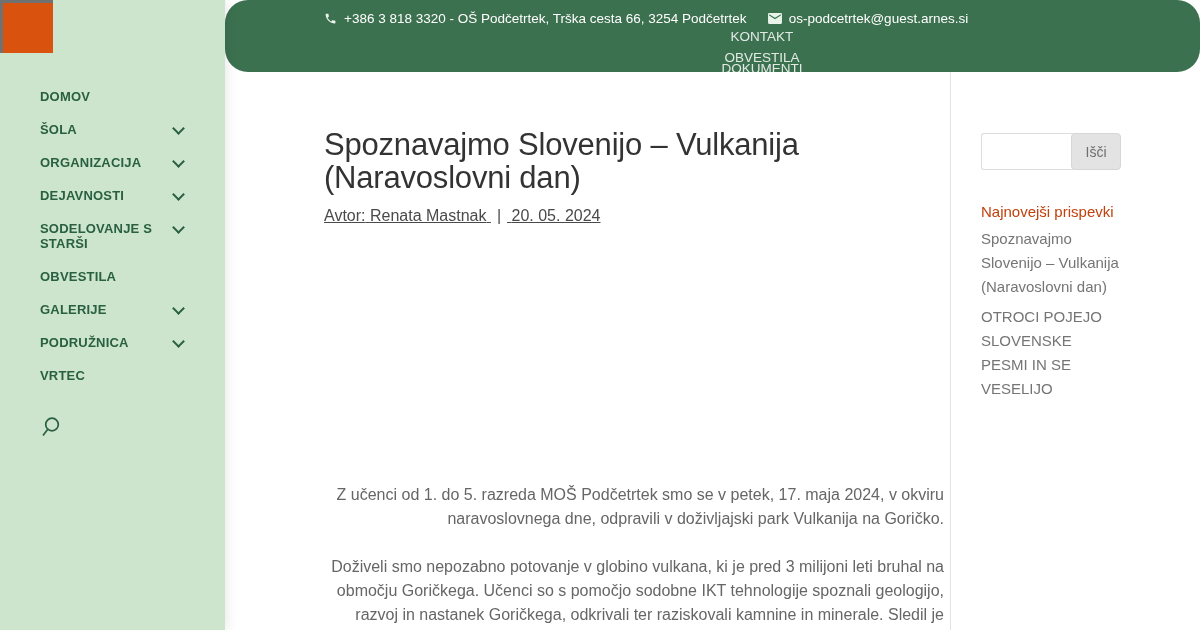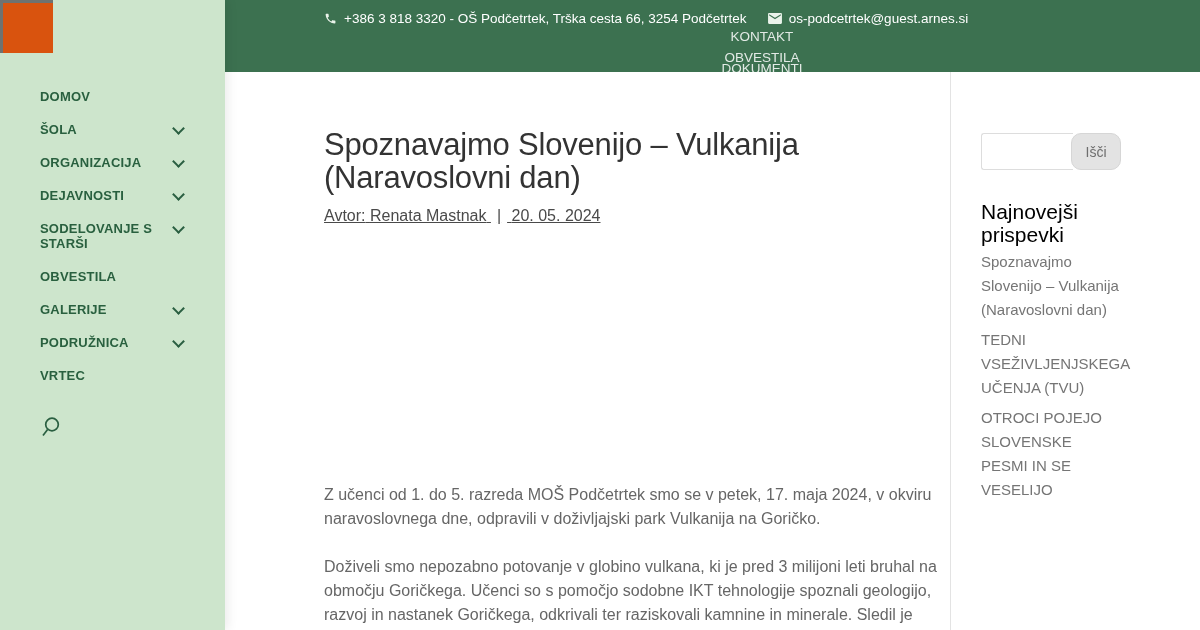--- a/index.html
+++ b/index.html
@@ -3,21 +3,21 @@
 <meta charset="utf-8">
 <style>
   html,body{margin:0;padding:0;}
   body{
     width:1200px;height:630px;position:relative;overflow:hidden;
     background:#ffffff;font-family:"Liberation Sans","DejaVu Sans",sans-serif;
   }
   
   .topbar{
     position:absolute;left:225px;top:0;width:975px;height:72px;
-    background:#3c7150;box-sizing:border-box;padding:8px 0 0 99px;
+    background:#3c7150;box-sizing:border-box;padding:8px 0 0 99px;border-radius:23px;
   }
   .contact-row{display:flex;align-items:center;gap:21px;height:21px;
     font-size:13.5px;color:#ffffff;}
   .contact-item{display:flex;align-items:center;gap:7px;white-space:nowrap;}
   .contact-item svg{display:block;fill:#eaf3ea;}
   .topnav{display:flex;gap:17px;height:21px;align-items:center;flex-direction:column;}
   .topnav a{
     color:rgba(255,255,255,.85);text-decoration:none;font-size:13.5px;
     white-space:nowrap;cursor:pointer;
   }
@@ -45,37 +45,37 @@
   .search-toggle svg{display:block;stroke:#2a5f41;fill:none;stroke-width:1.7;}
   
   .content{position:absolute;left:324px;top:72px;width:620px;}
   .content h1{
     margin:56px 0 0;font-size:31px;line-height:33px;font-weight:500;
     color:#333333;letter-spacing:-.2px;
   }
   .meta{margin:13px 0 0;font-size:16px;color:#4a4a4a;text-decoration:underline;}
   .meta .sep{margin:0 6px;}
   .media-placeholder{height:258px;}
-  .body-p{margin:0 0 24px;font-size:16px;line-height:24px;color:#666666;}
+  .body-p{margin:0 0 24px;font-size:16px;line-height:24px;color:#666666;text-align:right;}
   
   .divider{position:absolute;left:950px;top:72px;width:1px;height:558px;background:#e3e3e3;}
   .rightbar{position:absolute;left:981px;top:72px;width:140px;}
   .searchform{margin-top:61px;display:flex;height:37px;}
   .searchform input{
     width:92px;box-sizing:border-box;border:1px solid #dddddd;border-right:none;
     border-radius:3px 0 0 3px;outline:none;padding:0 8px;font-size:14px;
     font-family:inherit;color:#555;background:#fff;
   }
   .searchform button{
-    flex:1;box-sizing:border-box;border:1px solid #d6d6d6;border-radius:10px;
+    flex:1;box-sizing:border-box;border:1px solid #d6d6d6;border-radius:4px;
     margin-left:-2px;background:#e3e3e3;color:#6e6e6e;font-size:14px;
     font-family:inherit;cursor:pointer;
   }
-  .recent-heading{margin:30px 0 4px;font-size:21px;line-height:23px;
-    font-weight:500;color:#000000;}
+  .recent-heading{margin:30px 0 4px;font-size:15px;line-height:23px;
+    font-weight:500;color:#c2410c;}
   .posts{margin:0;padding:0;list-style:none;}
   .posts li{margin-bottom:6px;}
   .posts a{
     display:block;font-size:15px;line-height:24px;color:#757575;
     text-decoration:none;cursor:pointer;
   }
 </style>
 </head>
 <body>
 
@@ -170,19 +170,16 @@
   <div class="searchform">
     <input type="text" style="">
     <button>Išči</button>
   </div>
   <h2 class="recent-heading">Najnovejši prispevki</h2>
   <ul class="posts">
     <li>
         <a>Spoznavajmo Slovenijo – Vulkanija (Naravoslovni dan)</a>
       </li>
     <li>
-        <a>TEDNI VSEŽIVLJENJSKEGA UČENJA (TVU)</a>
-      </li>
-    <li>
         <a>OTROCI POJEJO SLOVENSKE PESMI IN SE VESELIJO</a>
       </li>
   </ul>
 </aside>
 
 </body></html>

